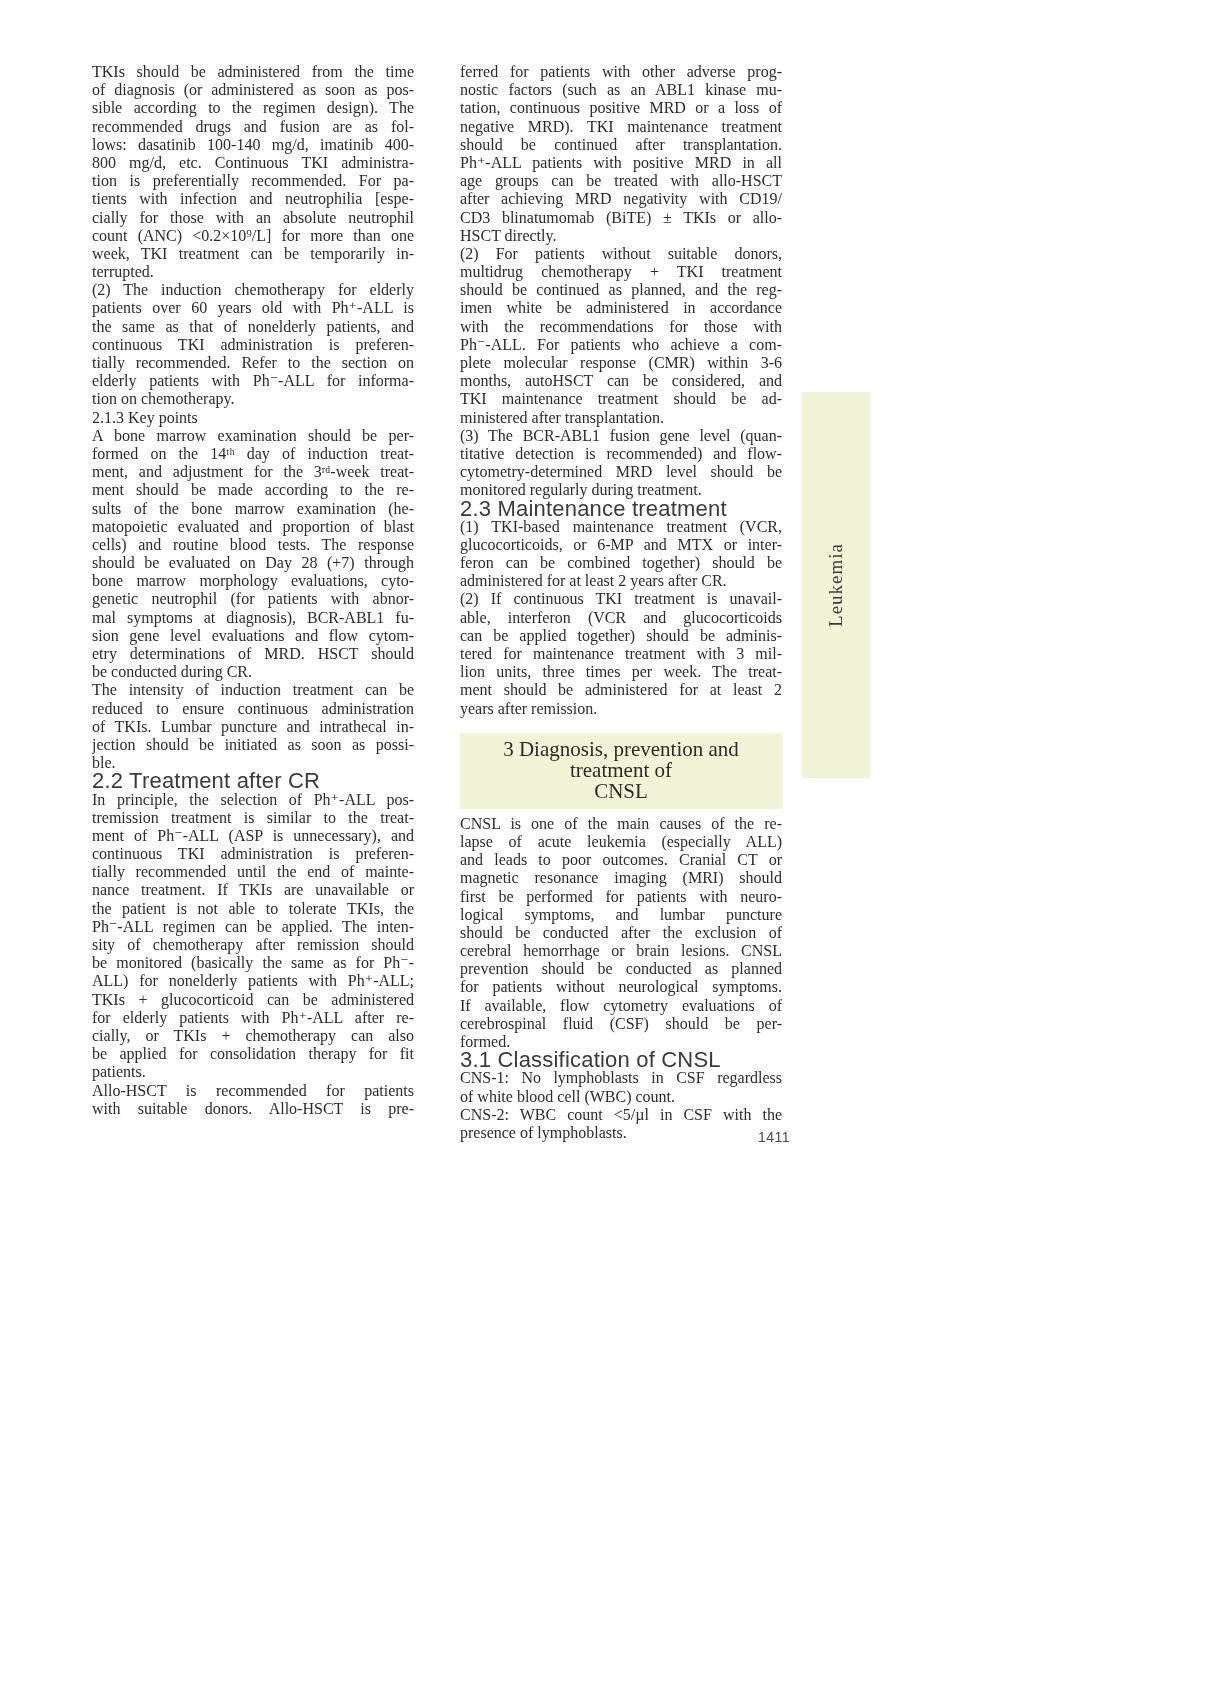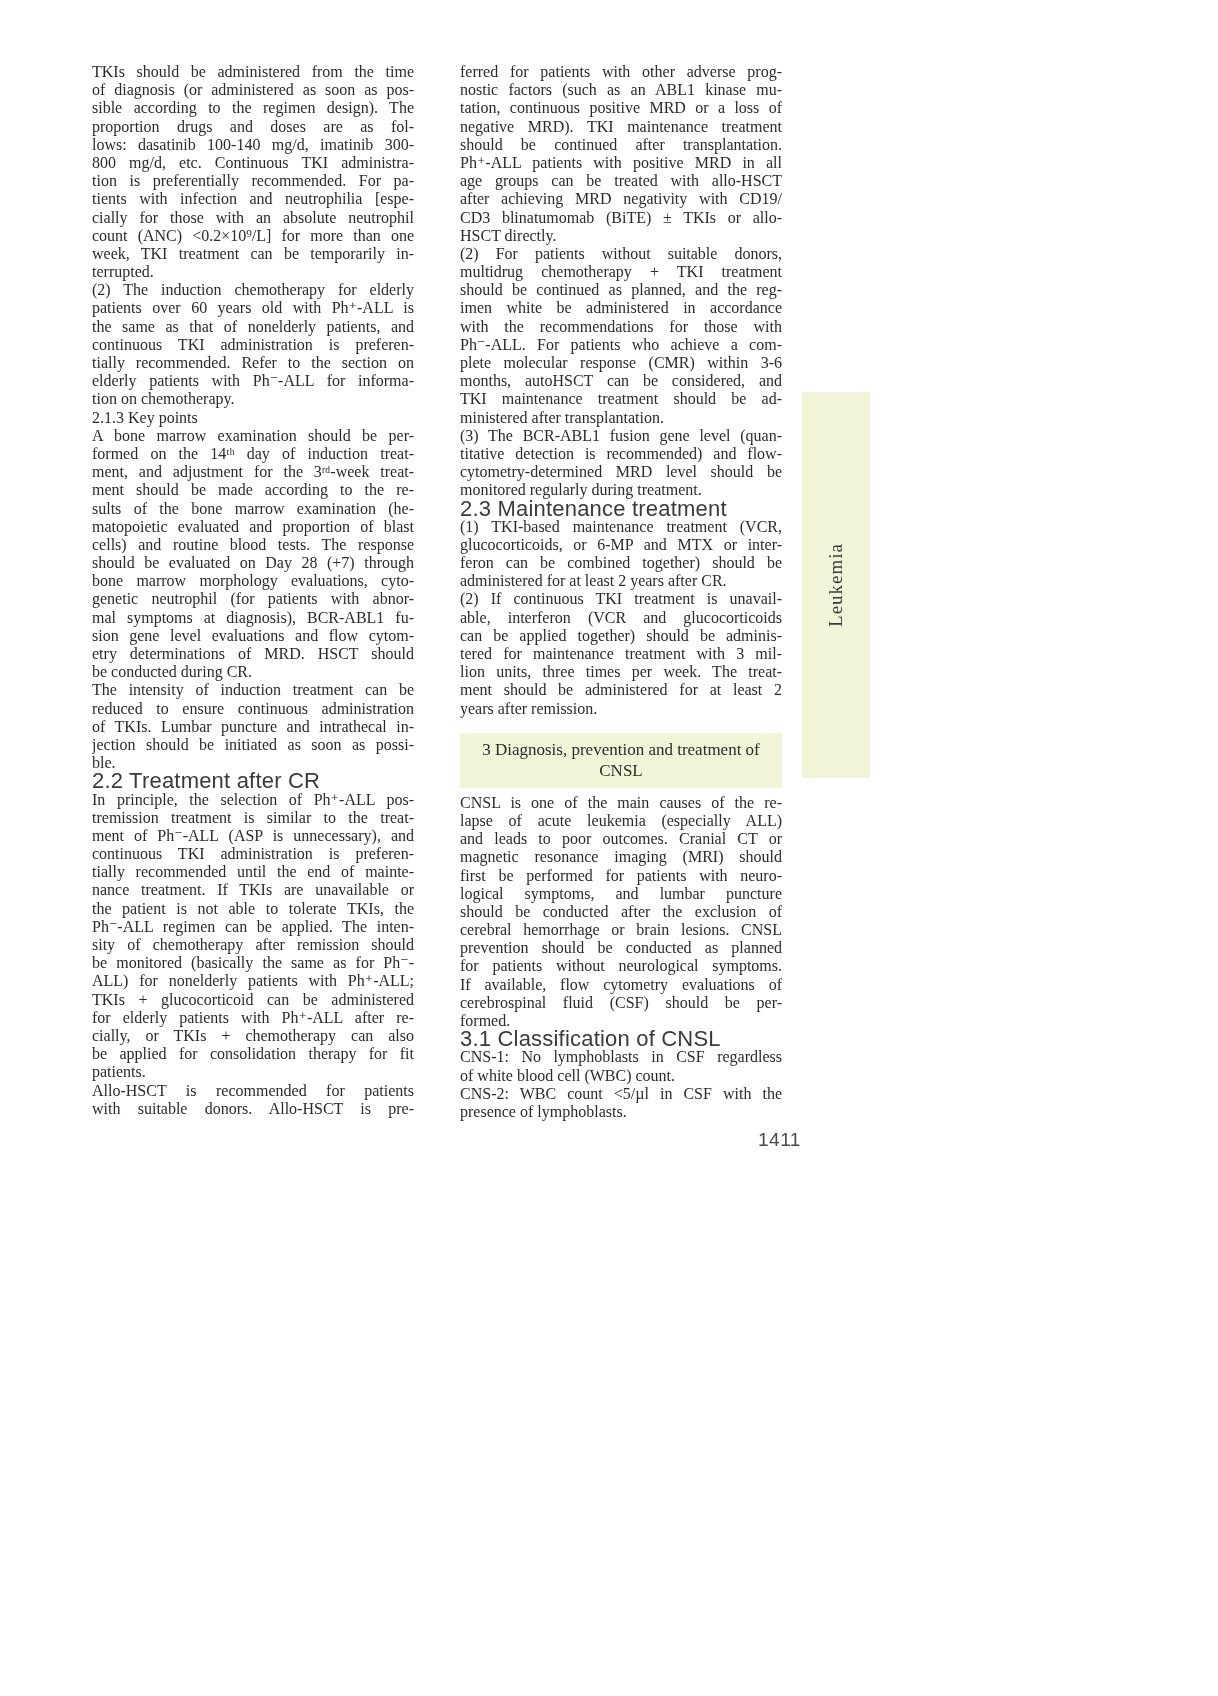--- a/index.html
+++ b/index.html
@@ -32,56 +32,56 @@
     letter-spacing: 0.2px;
   }
 
   .section-box {
     margin: 15px 0 6px 0;
     background: #f1f4d7;
     padding: 6px 8px 7px 8px;
   }
   .section-box .bx {
     text-align: center;
-    font-size: 17px; line-height: 21px;
+    font-size: 21px; line-height: 21px;
     color: #2b2b2b;
   }
 
   .chapter-tab {
     position: absolute; left: 785px; top: 392px;
     width: 68px; height: 386px;
     background: #f1f4d7;
     display: flex; align-items: center; justify-content: center;
   }
   .chapter-tab .tab-label {
     writing-mode: vertical-rl;
     transform: rotate(180deg);
     font-family: "Liberation Serif", "DejaVu Serif", serif;
     font-size: 19px; color: #3a3a3a;
     letter-spacing: 1px;
   }
 
   .page-number {
     position: absolute; left: 741px; top: 1129px;
     font-family: "Liberation Sans", "DejaVu Sans", sans-serif;
-    font-size: 19px; color: #4a4a4a;
+    font-size: 14px; color: #4a4a4a;
     letter-spacing: 0.5px;
   }
 </style>
 </head>
 <body>
 
 <div class="page">
 
   <div class="col col-left">
       <div class="ln k-j">TKIs should be administered from the time</div>
       <div class="ln k-j">of diagnosis (or administered as soon as pos-</div>
       <div class="ln k-j">sible according to the regimen design). The</div>
-      <div class="ln k-j">proportion drugs and doses are as fol-</div>
-      <div class="ln k-j">lows: dasatinib 100-140 mg/d, imatinib 300-</div>
+      <div class="ln k-j">recommended drugs and fusion are as fol-</div>
+      <div class="ln k-j">lows: dasatinib 100-140 mg/d, imatinib 400-</div>
       <div class="ln k-j">800 mg/d, etc. Continuous TKI administra-</div>
       <div class="ln k-j">tion is preferentially recommended. For pa-</div>
       <div class="ln k-j">tients with infection and neutrophilia [espe-</div>
       <div class="ln k-j">cially for those with an absolute neutrophil</div>
       <div class="ln k-j">count (ANC) &lt;0.2×10⁹/L] for more than one</div>
       <div class="ln k-j">week, TKI treatment can be temporarily in-</div>
       <div class="ln k-e">terrupted.</div>
       <div class="ln k-j">(2) The induction chemotherapy for elderly</div>
       <div class="ln k-j">patients over 60 years old with Ph⁺-ALL is</div>
       <div class="ln k-j">the same as that of nonelderly patients, and</div>

